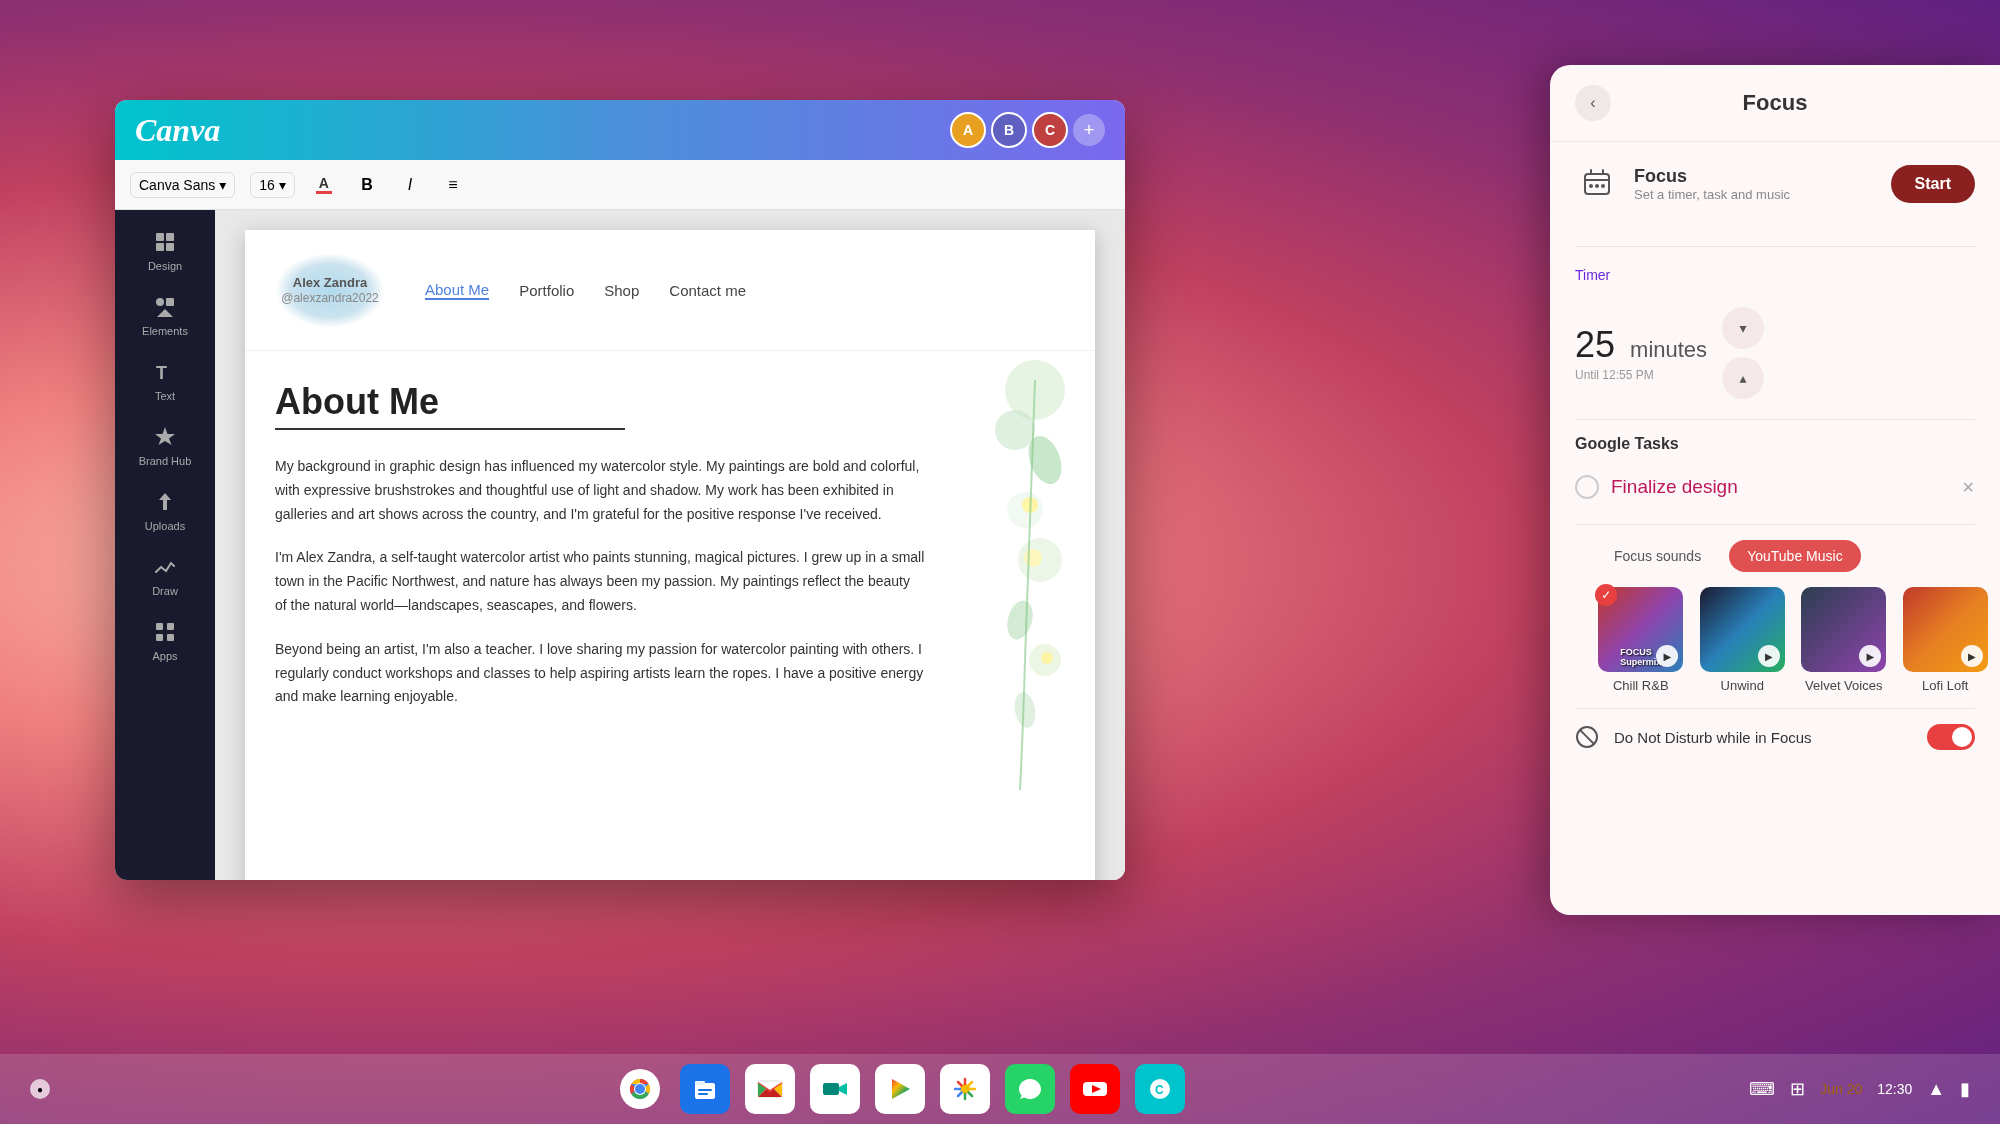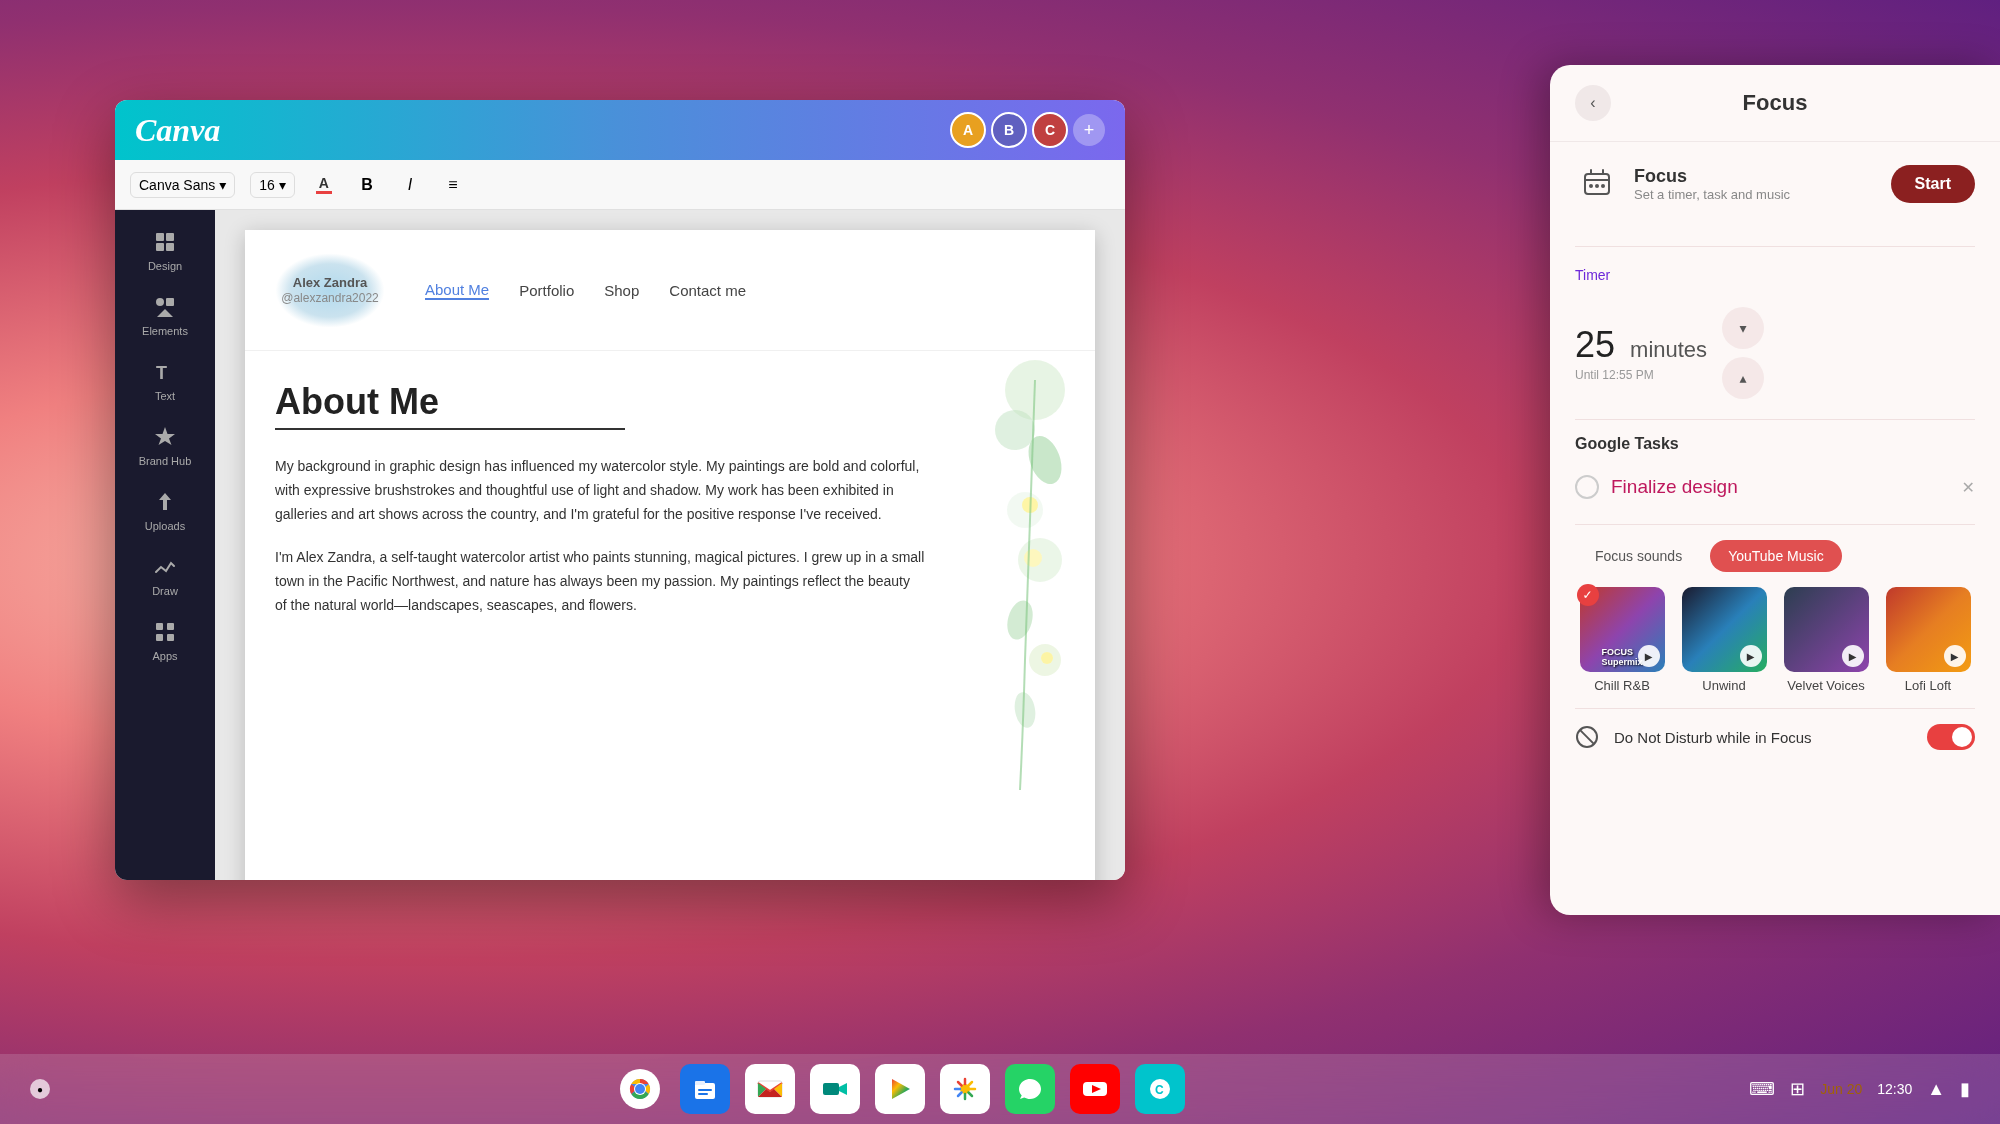--- a/index.html
+++ b/index.html
@@ -440,21 +440,22 @@
       color: #be185d;
     }
     .task-close {
       color: #aaa;
       cursor: pointer;
       font-size: 16px;
     }
 
     
     .music-section {
-      padding: 15px 27px;
+      padding: 15px 10px;
+      margin-left: 36px;
     }
     .music-tabs {
       display: flex;
       gap: 10px;
       margin-bottom: 15px;
       align-items: center;
     }
     .music-tab {
       padding: 8px 18px;
       border-radius: 20px;
@@ -770,20 +771,21 @@
         </ul>
       </div>
 
       <div class="canvas-body">
         <div style="position:relative;">
           <div class="canvas-title">About Me</div>
         </div>
         <div class="canvas-text">
           <p>My background in graphic design has influenced my watercolor style. My paintings are bold and colorful, with expressive brushstrokes and thoughtful use of light and shadow. My work has been exhibited in galleries and art shows across the country, and I'm grateful for the positive response I've received.</p>
           <p>I'm Alex Zandra, a self-taught watercolor artist who paints stunning, magical pictures. I grew up in a small town in the Pacific Northwest, and nature has always been my passion. My paintings reflect the beauty of the natural world—landscapes, seascapes, and flowers.</p>
+          <p>Beyond being an artist, I'm also a teacher. I love sharing my passion for watercolor painting with others. I regularly conduct workshops and classes to help aspiring artists learn the ropes. I have a positive energy and make learning enjoyable.</p>
         </div>
       </div>
 
       <div class="flower-deco">
         <svg width="200" height="500" viewBox="0 0 200 500" fill="none">
           <circle cx="150" cy="80" r="30" fill="#c8e6c0" opacity="0.6"></circle>
           <circle cx="130" cy="120" r="20" fill="#a5d6a7" opacity="0.5"></circle>
           <ellipse cx="160" cy="150" rx="15" ry="25" fill="#81c784" opacity="0.6" transform="rotate(-20 160 150)"></ellipse>
           <circle cx="140" cy="200" r="18" fill="#e8f5e9" opacity="0.8"></circle>
           <circle cx="145" cy="195" r="8" fill="#fff176" opacity="0.9"></circle>

